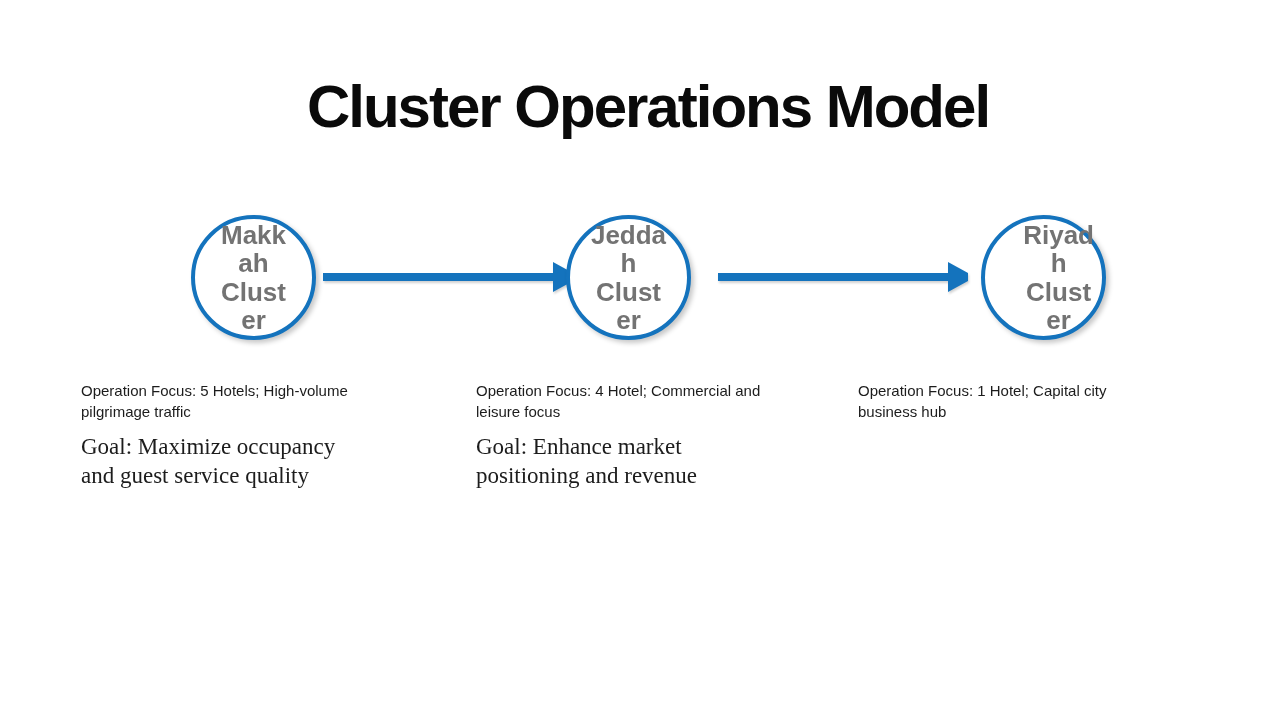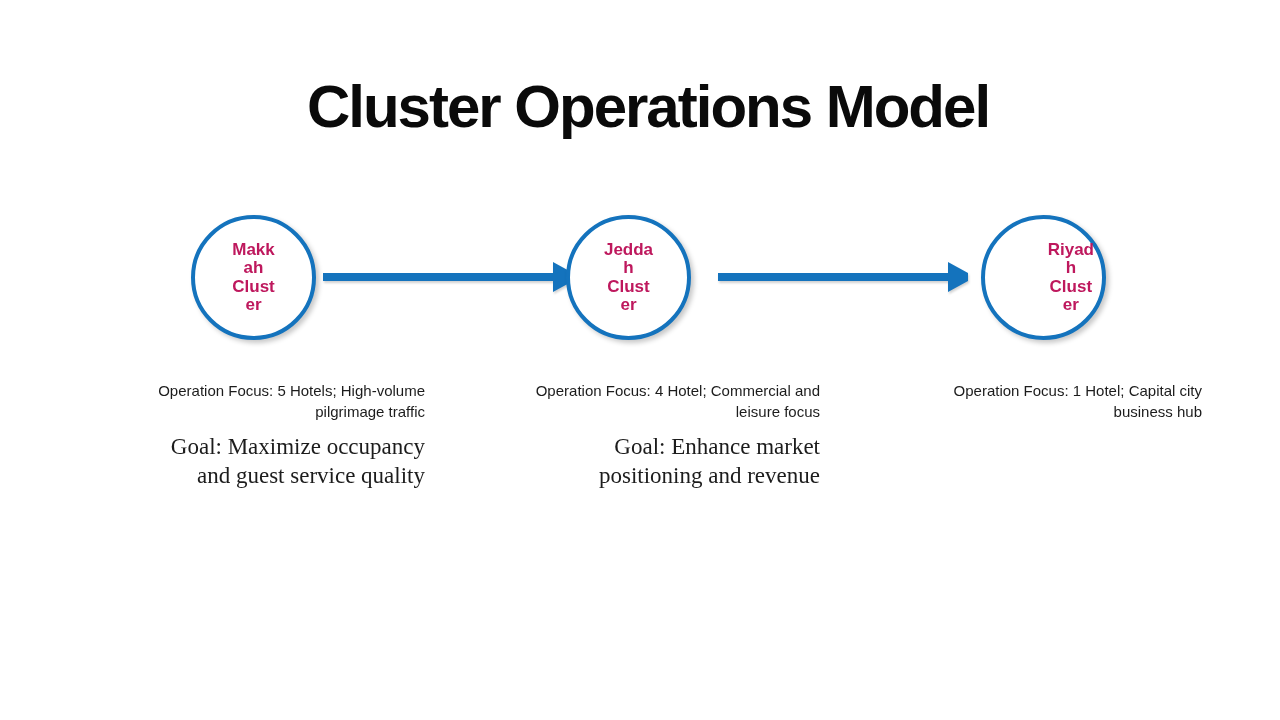--- a/index.html
+++ b/index.html
@@ -38,23 +38,23 @@
     box-shadow: 3px 3px 5px rgba(0,0,0,0.22);
     display: flex;
     align-items: center;
     justify-content: center;
   }
   .circle-1 { left: 183px; }
   .circle-2 { left: 558px; }
   .circle-3 { left: 973px; justify-content: flex-end; }
 
   .circle-label {
-    color: #be185d;
+    color: #737373;
     font-weight: 700;
-    font-size: 17px;
+    font-size: 26px;
     line-height: 1.08;
     text-align: center;
     white-space: pre-line;
   }
 
   .flow-arrow {
     position: absolute;
     top: 258px;
     width: 266px;
     height: 22px;
@@ -75,21 +75,21 @@
     height: 0;
     border-top: 11px solid transparent;
     border-bottom: 11px solid transparent;
     border-left: 20px solid #1473BD;
   }
 
   .cluster-text {
     position: absolute;
     top: 364px;
     width: 360px;
-    text-align: right;
+    text-align: left;
     color: #1c1c1c;
   }
   .text-1 { left: 65px; }
   .text-2 { left: 460px; }
   .text-3 { left: 842px; }
 
   .focus-text {
     font-size: 15px;
     line-height: 1.4;
     white-space: pre-line;

